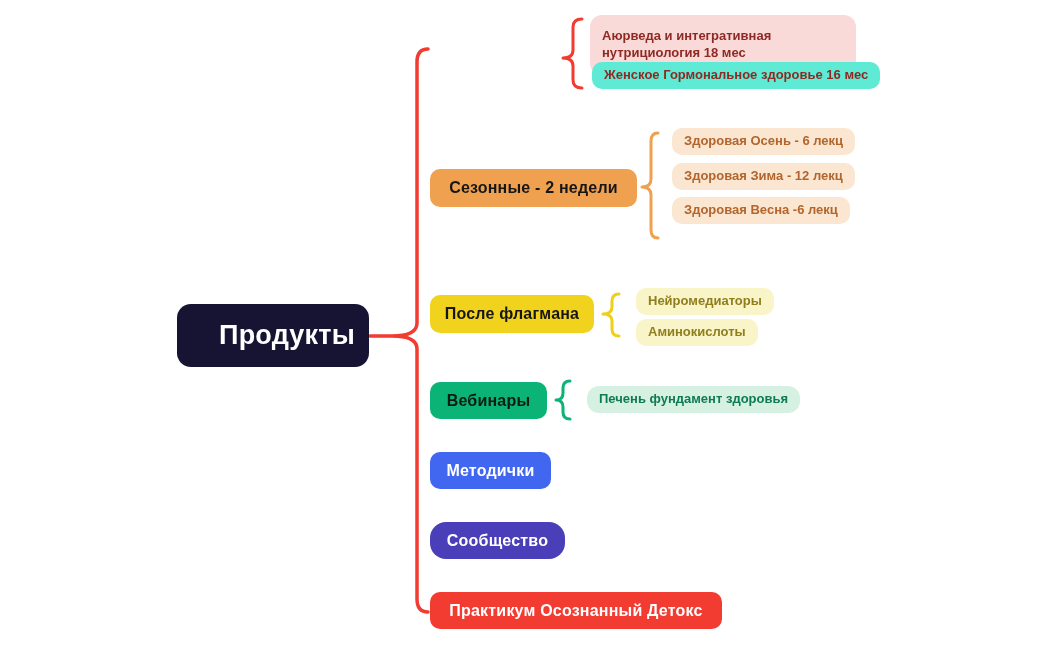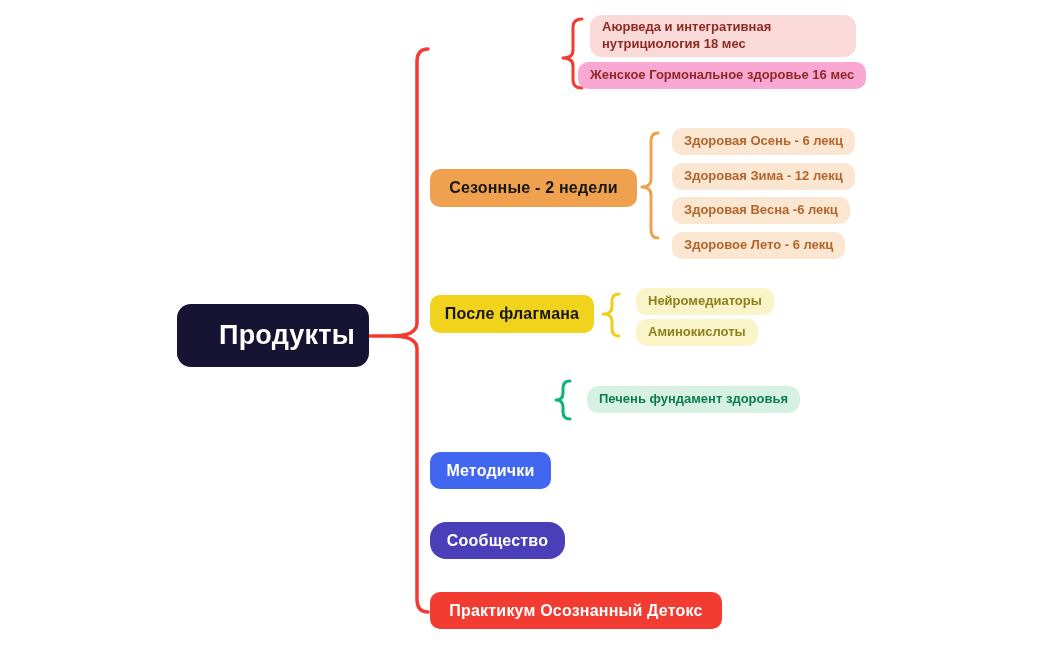--- a/index.html
+++ b/index.html
@@ -52,21 +52,21 @@
     border-radius: 10px;
     font-size: 13px;
     font-weight: 600;
     padding: 5px 12px;
     line-height: 1.3;
     white-space: nowrap;
   }
   .child-node.wrap2 {
     white-space: normal;
     width: 266px;
-    padding: 4px 12px;
+    padding: 13px 12px;
     border-radius: 12px;
   }
 </style>
 </head>
 <body>
 
 <div class="canvas">
 
   <svg class="connector-layer" width="1049" height="650" viewBox="0 0 1049 650">
     <path stroke-width="3.5" d="M370 336 L392 336 M428 49 Q417 49 417 62 L417 323 Q417 336 392 336 Q417 336 417 349 L417 599 Q417 612 428 612" style="stroke: rgb(242, 59, 49);"></path>
@@ -76,38 +76,38 @@
     <path stroke-width="3" d="M570 381 Q563 381 563 388 L563 393 Q563 400 556 400 Q563 400 563 407 L563 412 Q563 419 570 419" style="stroke: rgb(12, 179, 119);"></path>
   </svg>
 
   <div class="node root-node" style="background-color: rgb(22, 19, 51); color: rgb(255, 255, 255); padding-left: 28px;">Продукты</div>
 
 
   <div class="node parent-node" style="left: 430px; top: 169px; width: 207px; background-color: rgb(240, 161, 79); color: rgb(22, 22, 22);">Сезонные - 2 недели</div>
 
   <div class="node parent-node" style="left: 430px; top: 295px; width: 164px; background-color: rgb(241, 210, 29); color: rgb(22, 22, 22);">После флагмана</div>
 
+  <div class="node parent-node" style="left: 430px; top: 382px; width: 117px; height: 37px; background-color: rgb(12, 179, 119); color: rgb(11, 29, 19);">Вебинары</div>
 
   <div class="node parent-node" style="left: 430px; top: 452px; width: 121px; height: 37px; background-color: rgb(65, 102, 240); color: rgb(255, 255, 255);">Методички</div>
 
   <div class="node parent-node" style="left: 430px; top: 522px; width: 135px; height: 37px; background-color: rgb(74, 63, 184); color: rgb(255, 255, 255); border-radius: 16px;">Сообщество</div>
 
   <div class="node parent-node" style="left: 430px; top: 592px; width: 292px; height: 37px; background-color: rgb(242, 59, 49); color: #ffffff;">Практикум Осознанный Детокс</div>
 
   <div class="child-node wrap2" style="left: 590px; top: 15px; background-color: rgb(249, 218, 216); color: rgb(142, 42, 35);">Аюрведа и интегративная нутрициология 18 мес</div>
 
-  <div class="child-node" style="left: 578px; top: 62px; background-color: #f9a8d4; color: rgb(142, 42, 35);">Женское Гормональное здоровье 16 мес</div>
+  <div class="child-node" style="left: 592px; top: 62px; background-color: #5eead4; color: rgb(142, 42, 35);">Женское Гормональное здоровье 16 мес</div>
 
   <div class="child-node" style="left: 672px; top: 128px; background-color: rgb(251, 231, 209); color: rgb(178, 101, 44);">Здоровая Осень - 6 лекц</div>
 
   <div class="child-node" style="left: 672px; top: 163px; background-color: rgb(251, 231, 209); color: rgb(178, 101, 44);">Здоровая Зима - 12 лекц</div>
 
   <div class="child-node" style="left: 672px; top: 197px; background-color: rgb(251, 231, 209); color: rgb(178, 101, 44);">Здоровая Весна -6 лекц</div>
 
-  <div class="child-node" style="left: 672px; top: 232px; background-color: rgb(251, 231, 209); color: rgb(178, 101, 44);">Здоровое Лето - 6 лекц</div>
 
   <div class="child-node" style="left: 636px; top: 288px; background-color: rgb(250, 244, 201); color: rgb(143, 127, 28);">Нейромедиаторы</div>
 
   <div class="child-node" style="left: 636px; top: 319px; background-color: rgb(250, 244, 201); color: rgb(143, 127, 28);">Аминокислоты</div>
 
   <div class="child-node" style="left: 587px; top: 386px; background-color: rgb(214, 241, 225); color: rgb(14, 123, 82); border-radius: 12px;">Печень фундамент здоровья</div>
 
 </div>
 
 </body></html>

